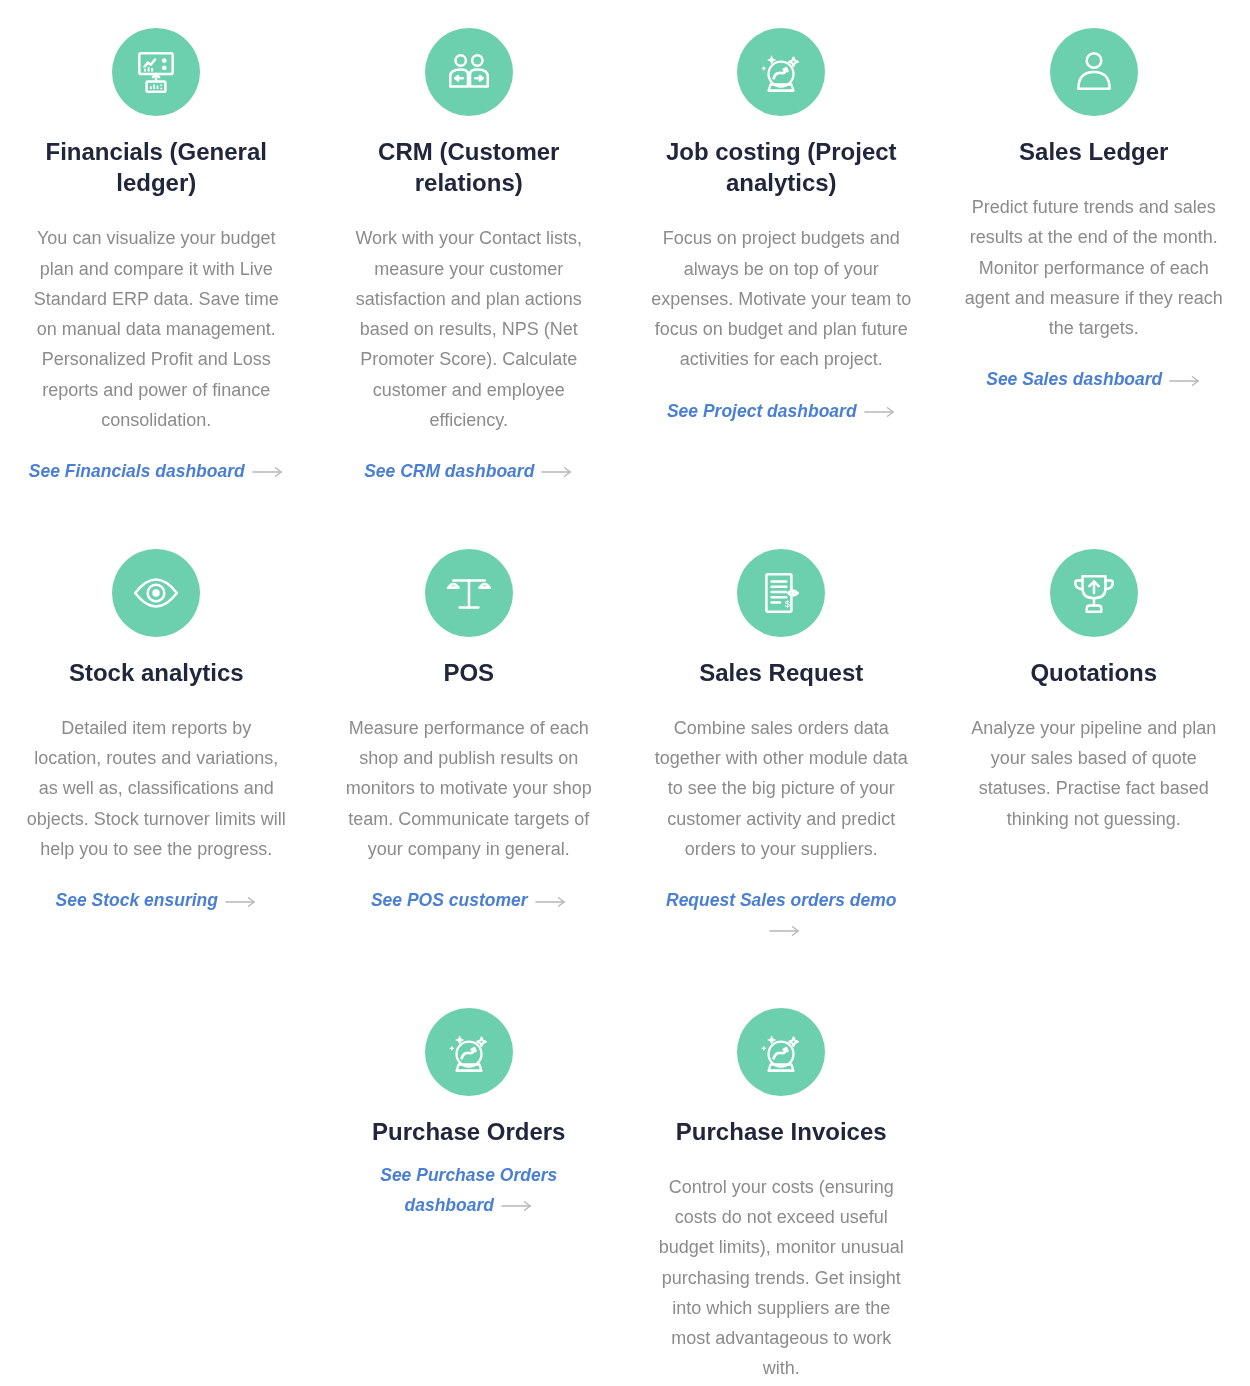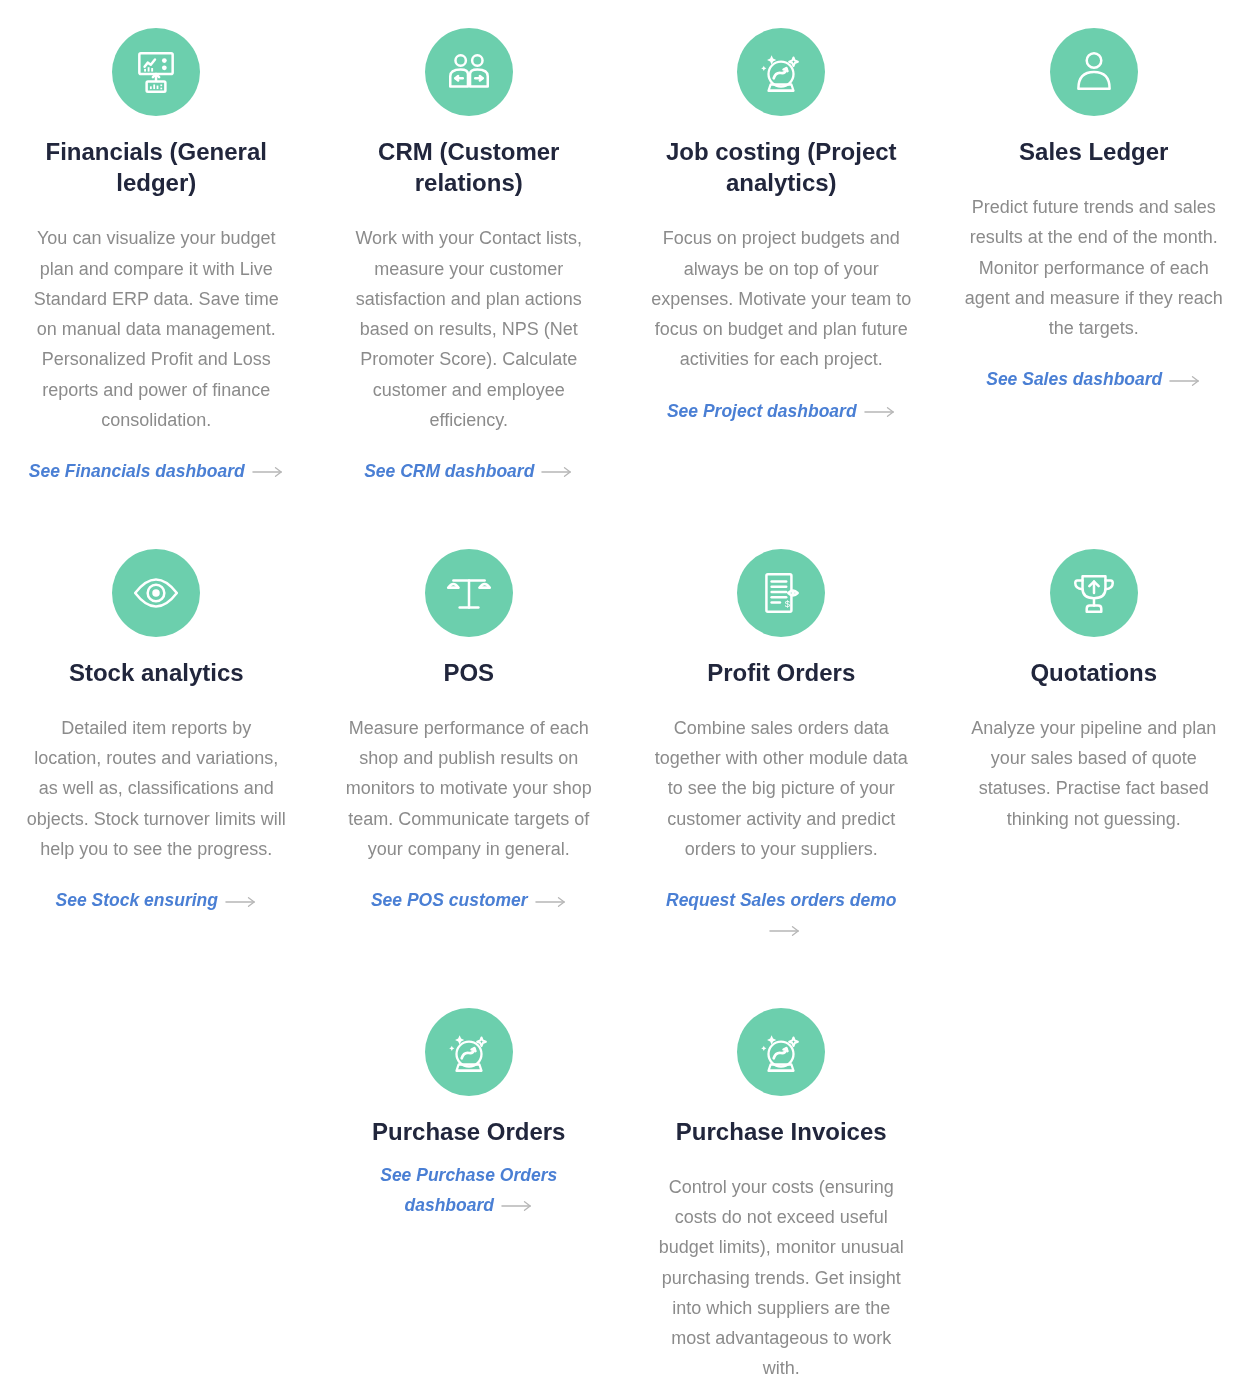--- a/index.html
+++ b/index.html
@@ -237,21 +237,21 @@
         <line x1="15" y1="13" x2="29" y2="13"></line>
         <line x1="15" y1="18" x2="29" y2="18"></line>
         <line x1="15" y1="23" x2="29" y2="23"></line>
         <line x1="15" y1="28" x2="29" y2="28"></line>
         <line x1="15" y1="33" x2="23" y2="33"></line>
         <text x="27.5" y="37" font-size="9" fill="#ffffff" stroke="none" font-family="Liberation Sans, sans-serif">$</text>
         <path d="M31 24 Q35.5 19.5 40 24 Q35.5 28.5 31 24 Z" fill="#6ccfad"></path>
         <circle cx="35.6" cy="24" r="1.7" fill="#ffffff" stroke="none"></circle>
       </svg>
     </div>
-    <div class="feature-title">Profit Orders</div>
+    <div class="feature-title">Sales Request</div>
     <div class="feature-desc">Combine sales orders data together with other module data to see the big picture of your customer activity and predict orders to your suppliers.</div>
     <a class="feature-link" href="#"><span>Request Sales orders demo</span><span class="arrow"><svg viewBox="0 0 34 12" fill="none" stroke="#b6b6b6" stroke-width="1.4" stroke-linecap="round" stroke-linejoin="round">
             <line x1="1" y1="6" x2="31" y2="6"></line>
             <polyline points="25,1.5 31,6 25,10.5"></polyline>
           </svg></span></a>
   </div>
 
   <div class="feature-card">
     <div class="icon-circle">
       <svg viewBox="0 0 48 48" fill="none" stroke="#ffffff" stroke-width="2.4" stroke-linecap="round" stroke-linejoin="round">

